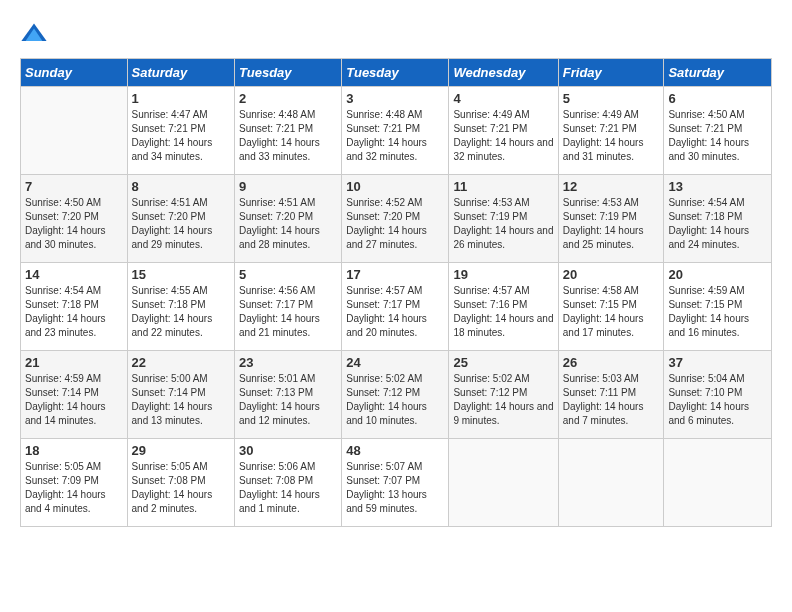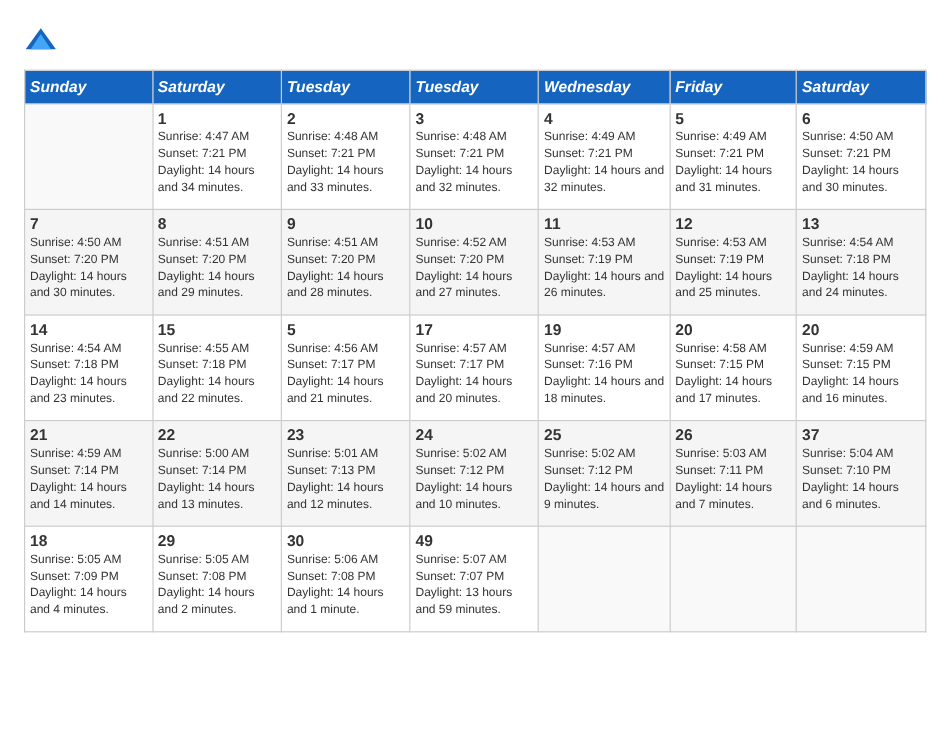--- a/index.html
+++ b/index.html
@@ -314,21 +314,21 @@
           Sunrise: 5:05 AM<br>Sunset: 7:08 PM<br>Daylight: 14 hours and 2 minutes.
         </div>
       </td>
         <td>
         <div class="day-number">30</div>
         <div class="day-info">
           Sunrise: 5:06 AM<br>Sunset: 7:08 PM<br>Daylight: 14 hours and 1 minute.
         </div>
       </td>
         <td>
-        <div class="day-number">49</div>
+        <div class="day-number">48</div>
         <div class="day-info">
           Sunrise: 5:07 AM<br>Sunset: 7:07 PM<br>Daylight: 13 hours and 59 minutes.
         </div>
       </td>
         <td class="empty-cell"></td>
         <td class="empty-cell"></td>
         <td class="empty-cell"></td>
       </tr>
     </tbody>
 </table>

